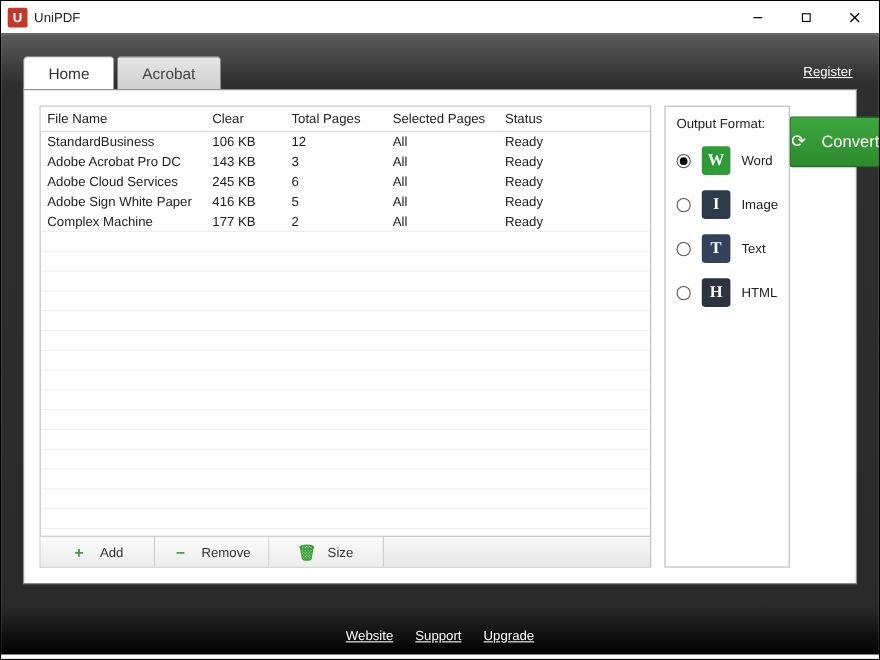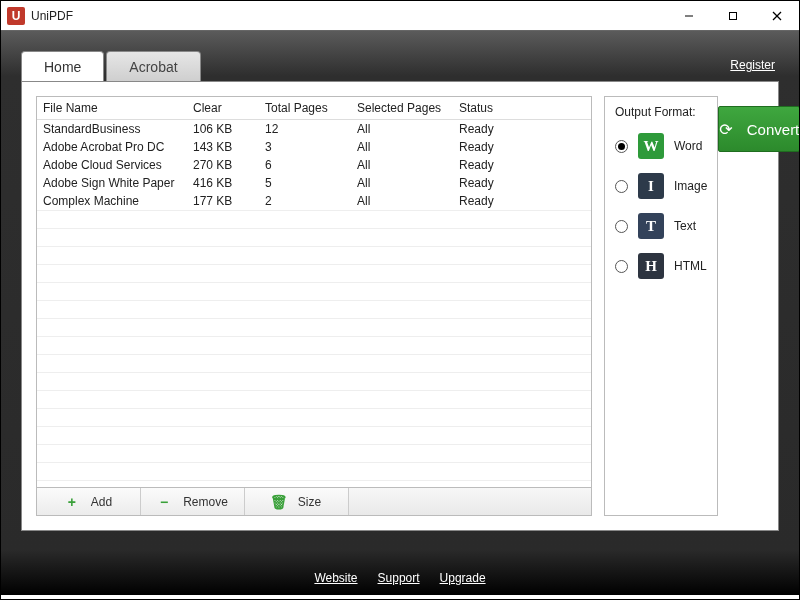--- a/index.html
+++ b/index.html
@@ -123,21 +123,21 @@
             </tr>
             <tr>
               <td>Adobe Acrobat Pro DC</td>
               <td>143 KB</td>
               <td>3</td>
               <td>All</td>
               <td>Ready</td>
             </tr>
             <tr>
               <td>Adobe Cloud Services</td>
-              <td>270 KB</td>
+              <td>245 KB</td>
               <td>6</td>
               <td>All</td>
               <td>Ready</td>
             </tr>
             <tr>
               <td>Adobe Sign White Paper</td>
               <td>416 KB</td>
               <td>5</td>
               <td>All</td>
               <td>Ready</td>

